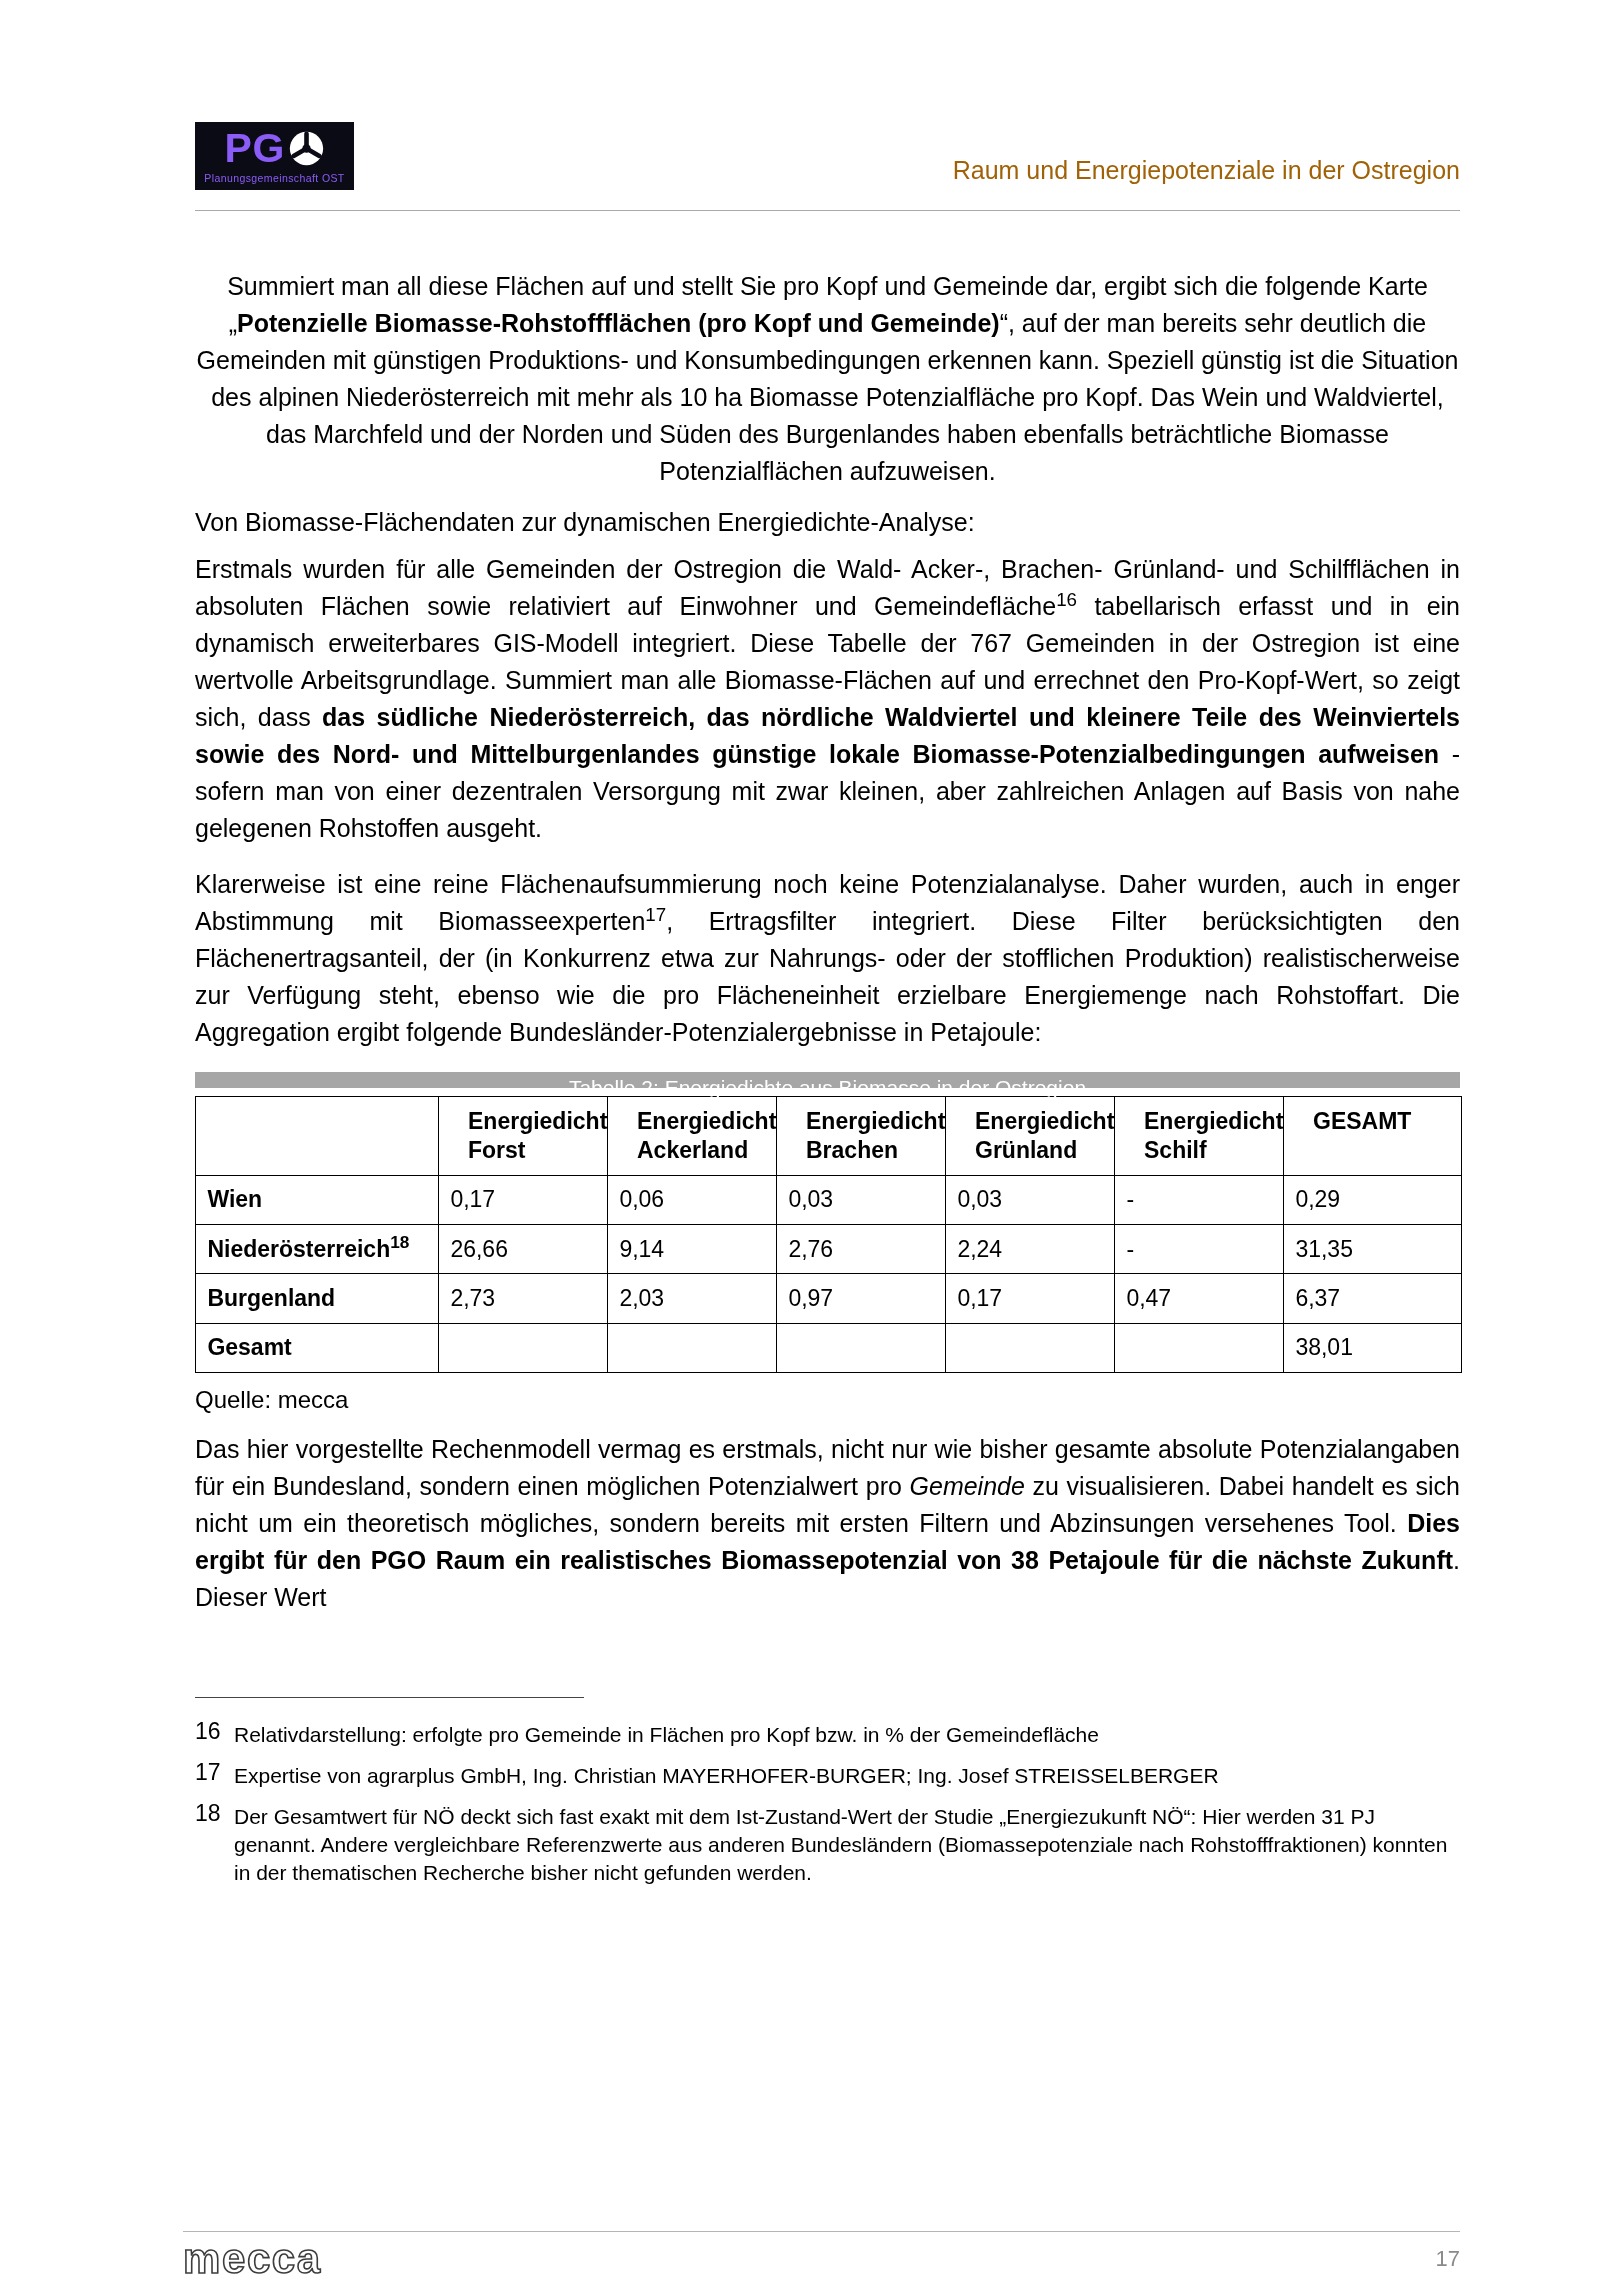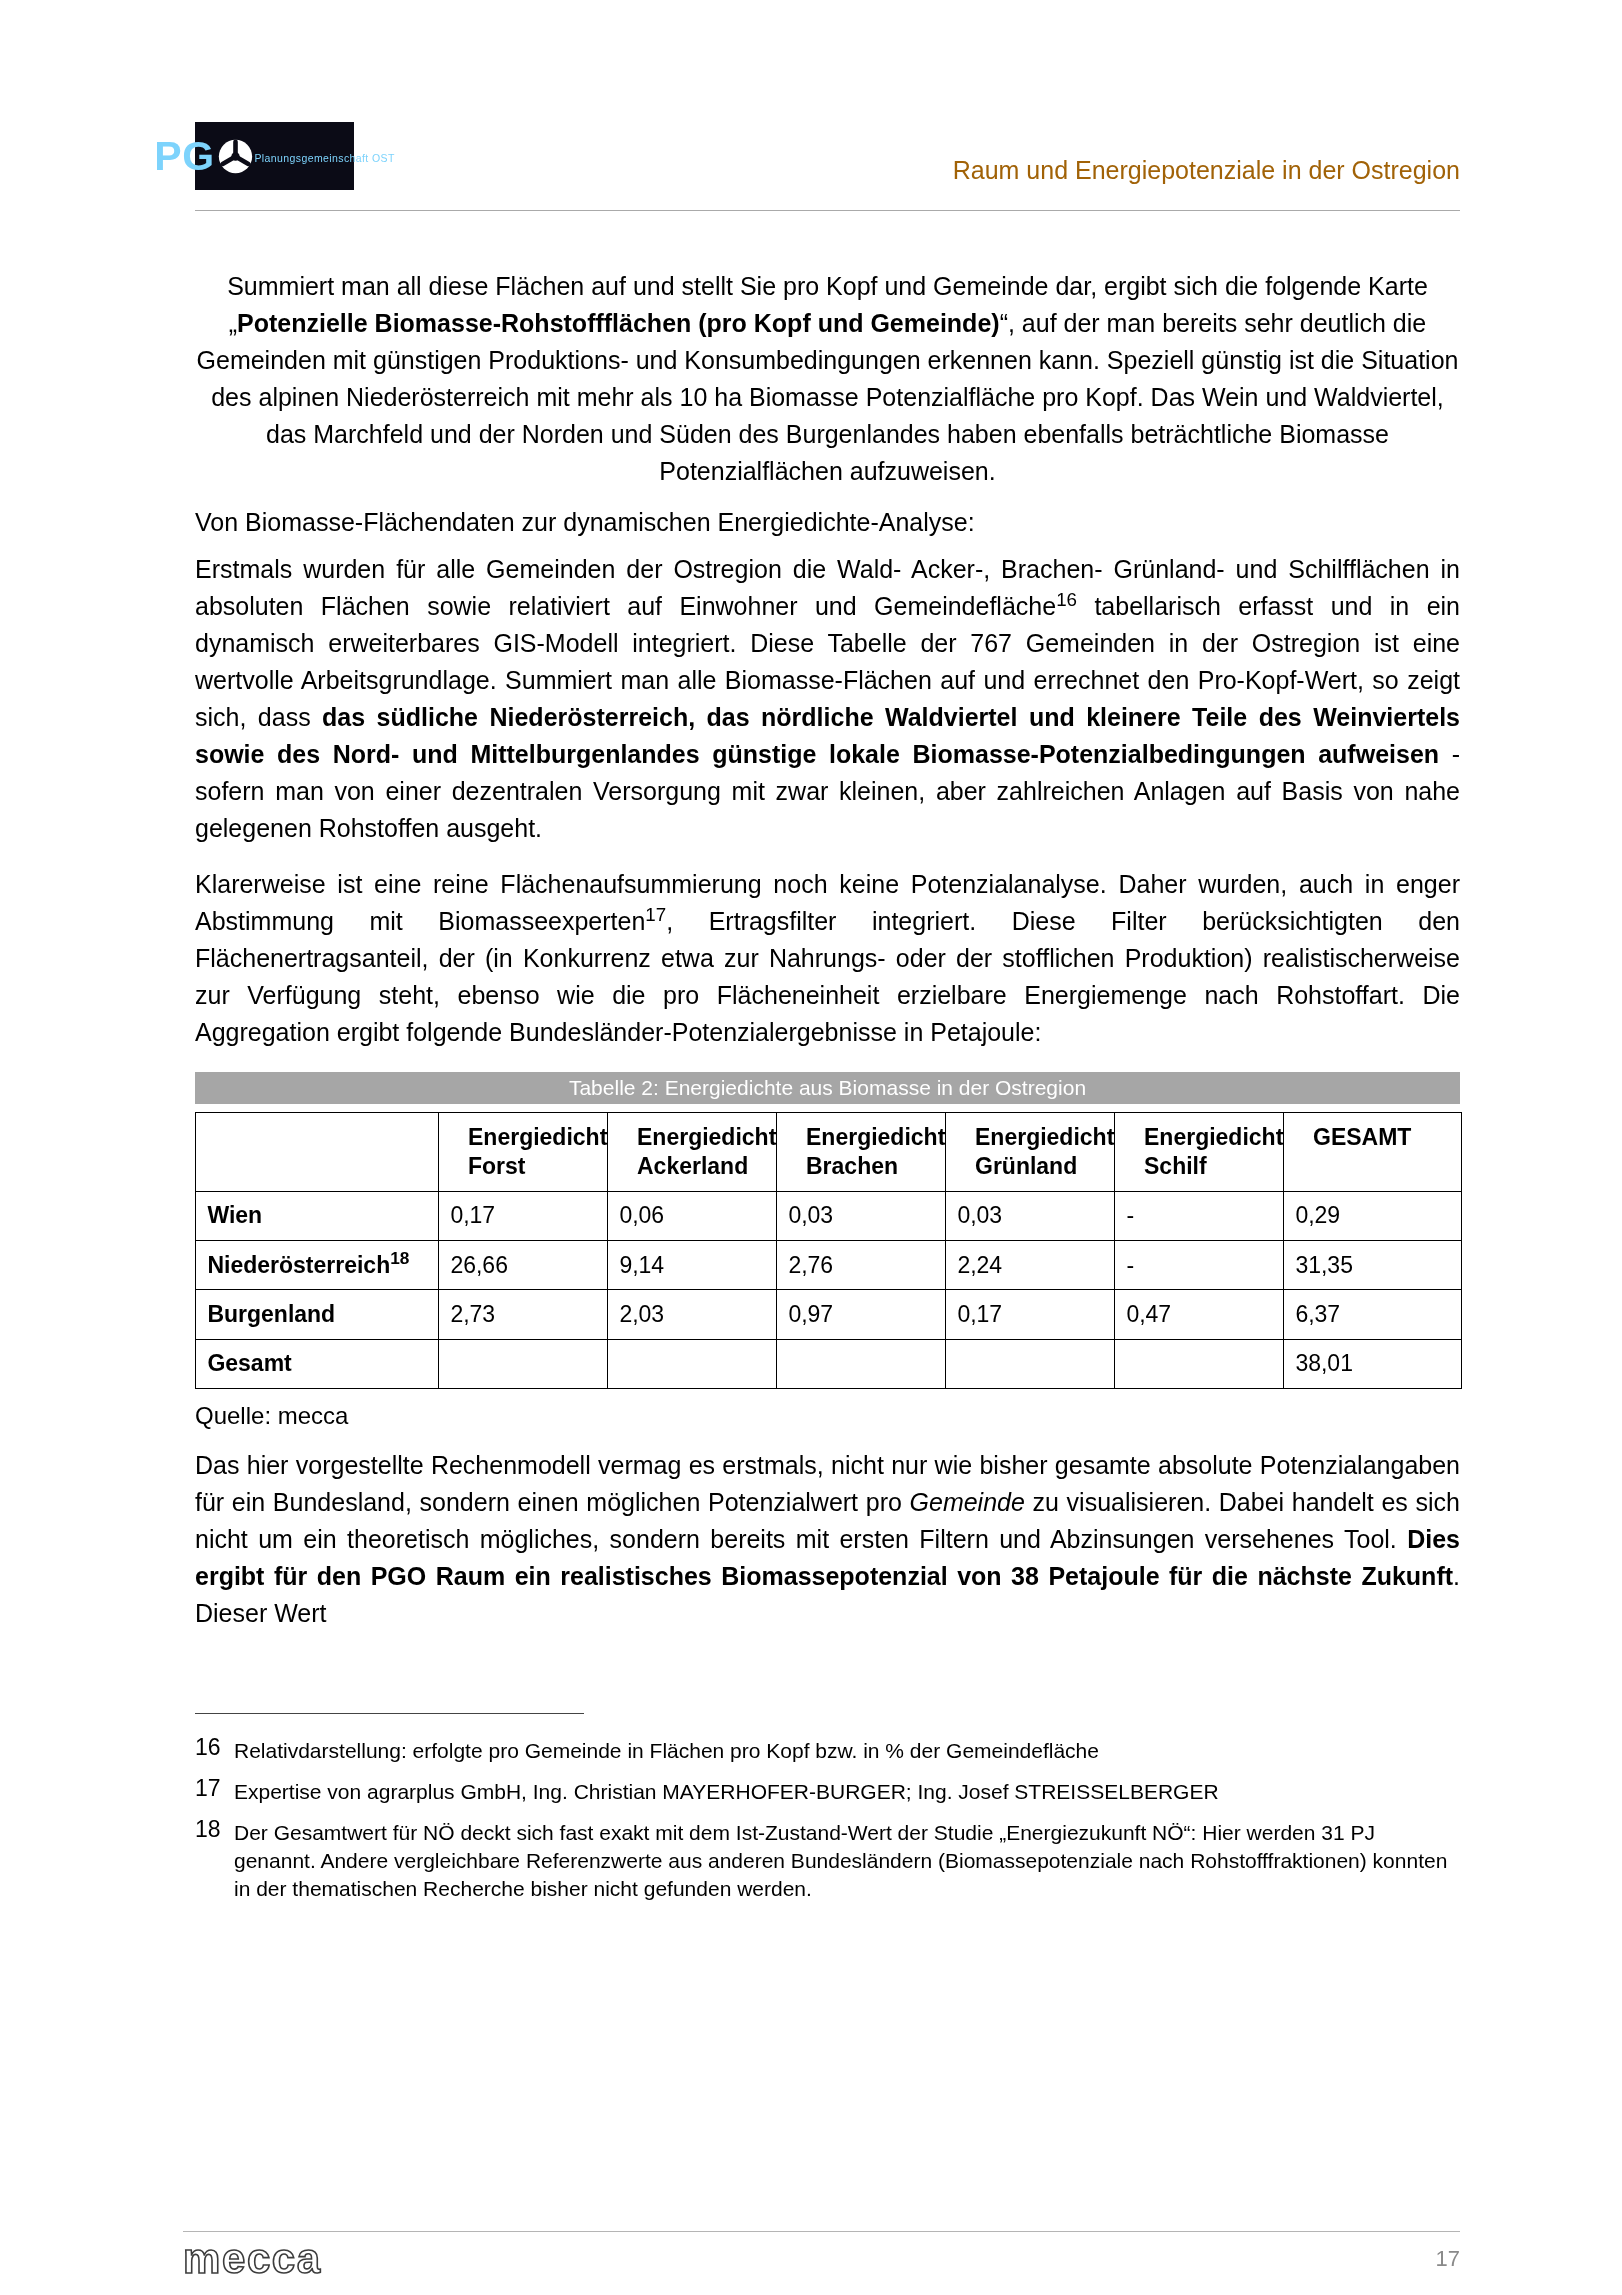--- a/index.html
+++ b/index.html
@@ -17,23 +17,23 @@
   .header {
     display: flex;
     justify-content: space-between;
     align-items: flex-start;
     padding: 122px 162px 0 195px;
   }
   .logo-box {
     width: 159px;
     height: 68px;
     background: #0b0b16;
-    color: #7dd3fc;
+    color: #8b5cf6;
     display: flex;
-    flex-direction: row;
+    flex-direction: column;
     align-items: center;
     justify-content: center;
   }
   .logo-top { display: flex; align-items: center; gap: 2.4px; line-height: 1; }
   .logo-pg { font-size: 41px; font-weight: bold; letter-spacing: 0.8px; }
   .logo-sub { font-size: 10.5px; margin-top: 3.2px; white-space: nowrap; letter-spacing: 0.4px; }
   .header-title {
     font-size: 25px;
     font-weight: normal;
     color: #a16207;
@@ -49,21 +49,21 @@
   .center { text-align: center; }
   .just { text-align: justify; }
   .heading { font-weight: normal; margin: 14.6px 0 9.7px 0; }
   sup.body-sup { font-size: 0.75em; vertical-align: super; line-height: 0; }
   
   .caption-bar {
     background: #a6a6a6;
     color: #fff;
     text-align: center;
     font-size: 21px;
-    height: 32px;
+    height: 16px;
     line-height: 32px;
     margin-top: 21px;
   }
   table.data-table {
     width: 100%;
     border-collapse: collapse;
     table-layout: fixed;
     margin-top: 8px;
     font-size: 23px;
   }

